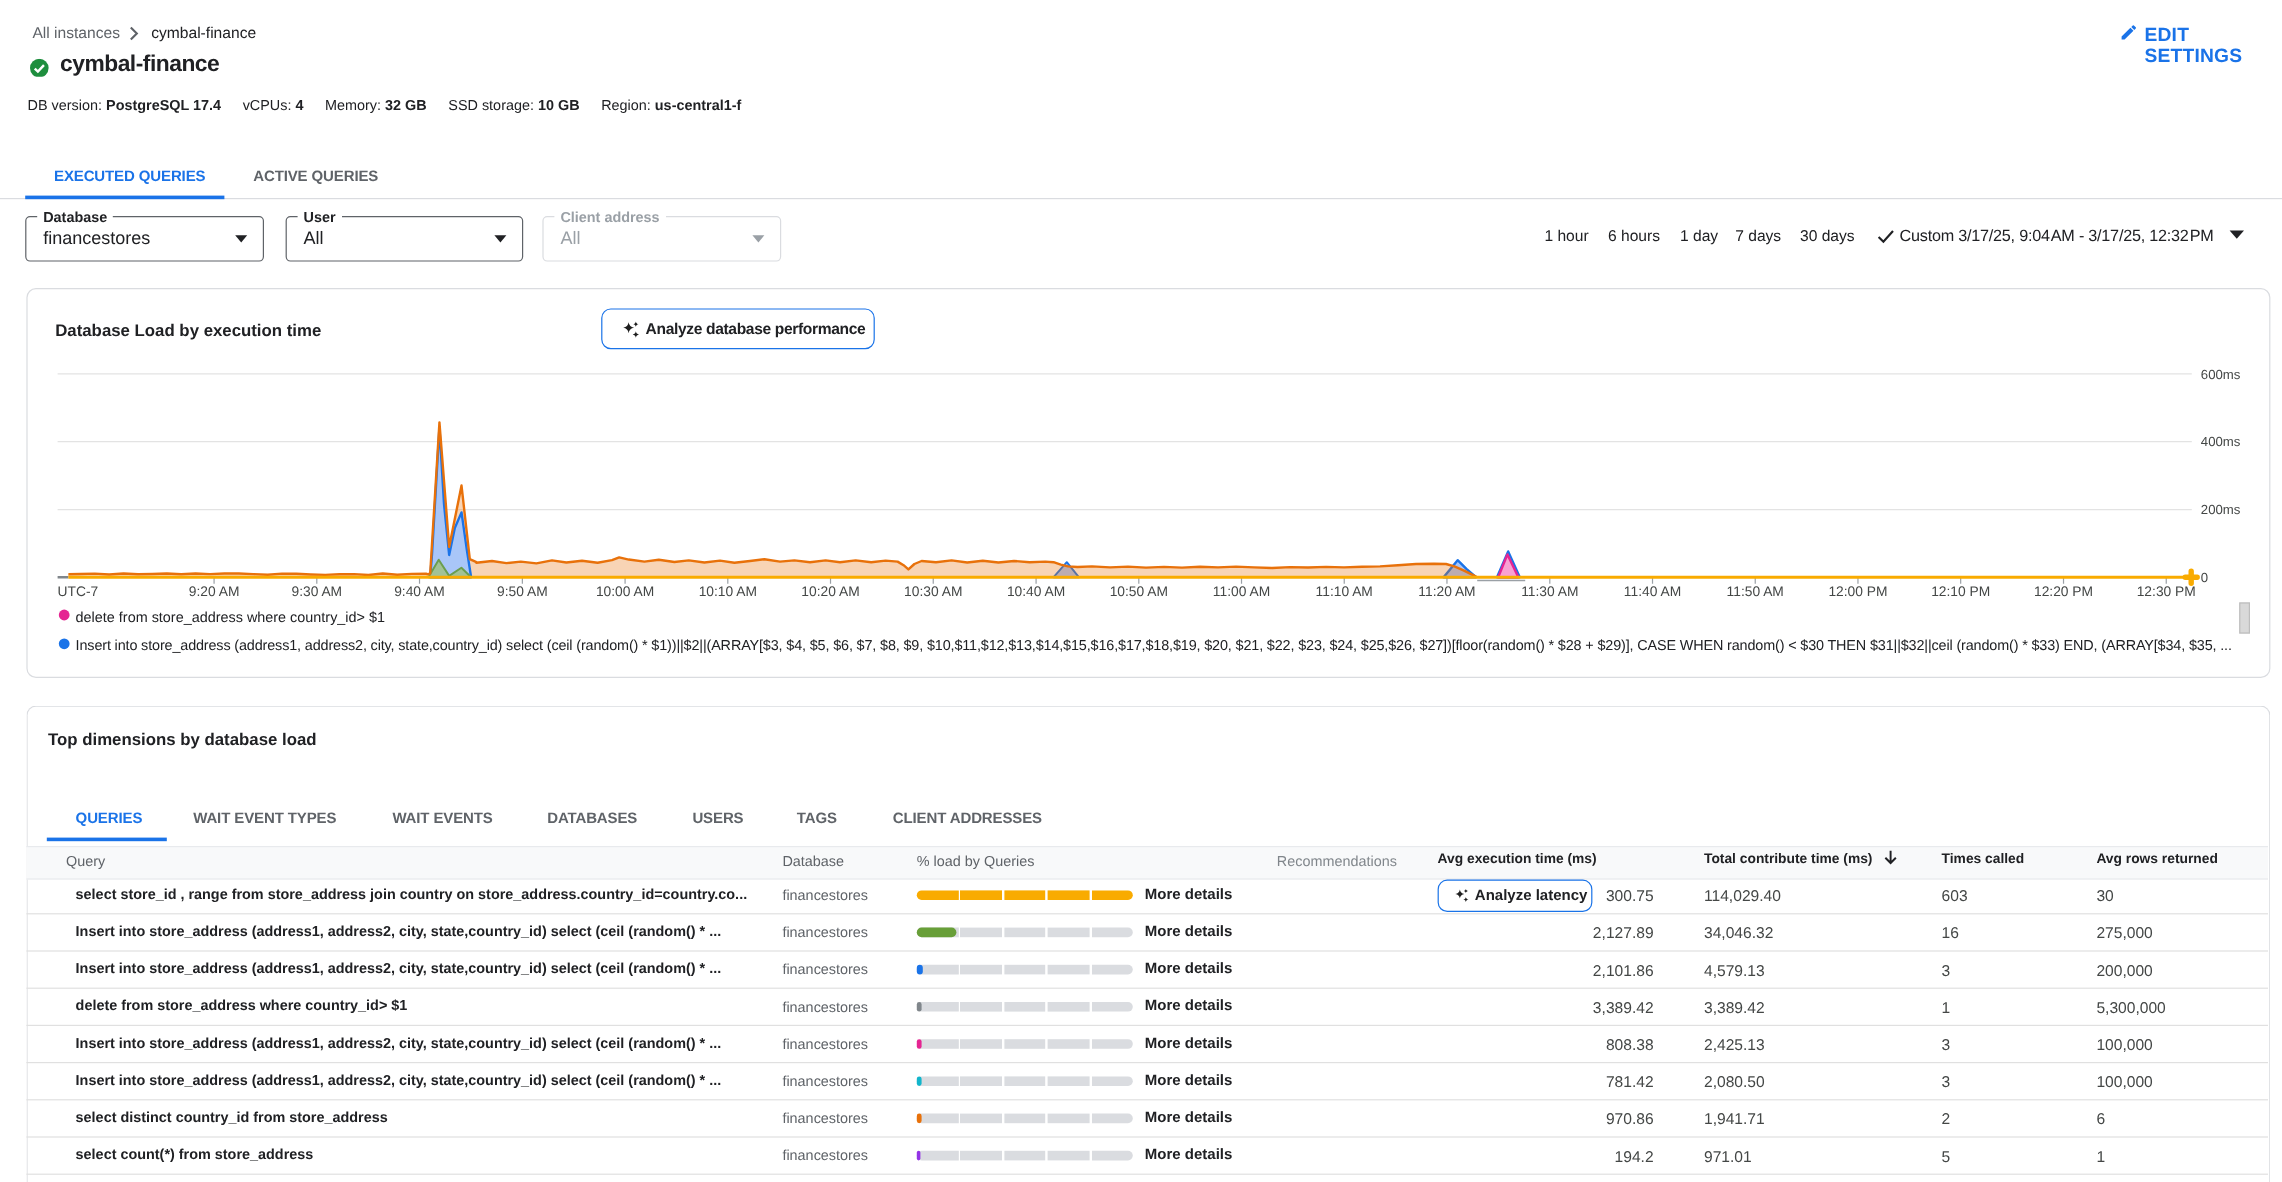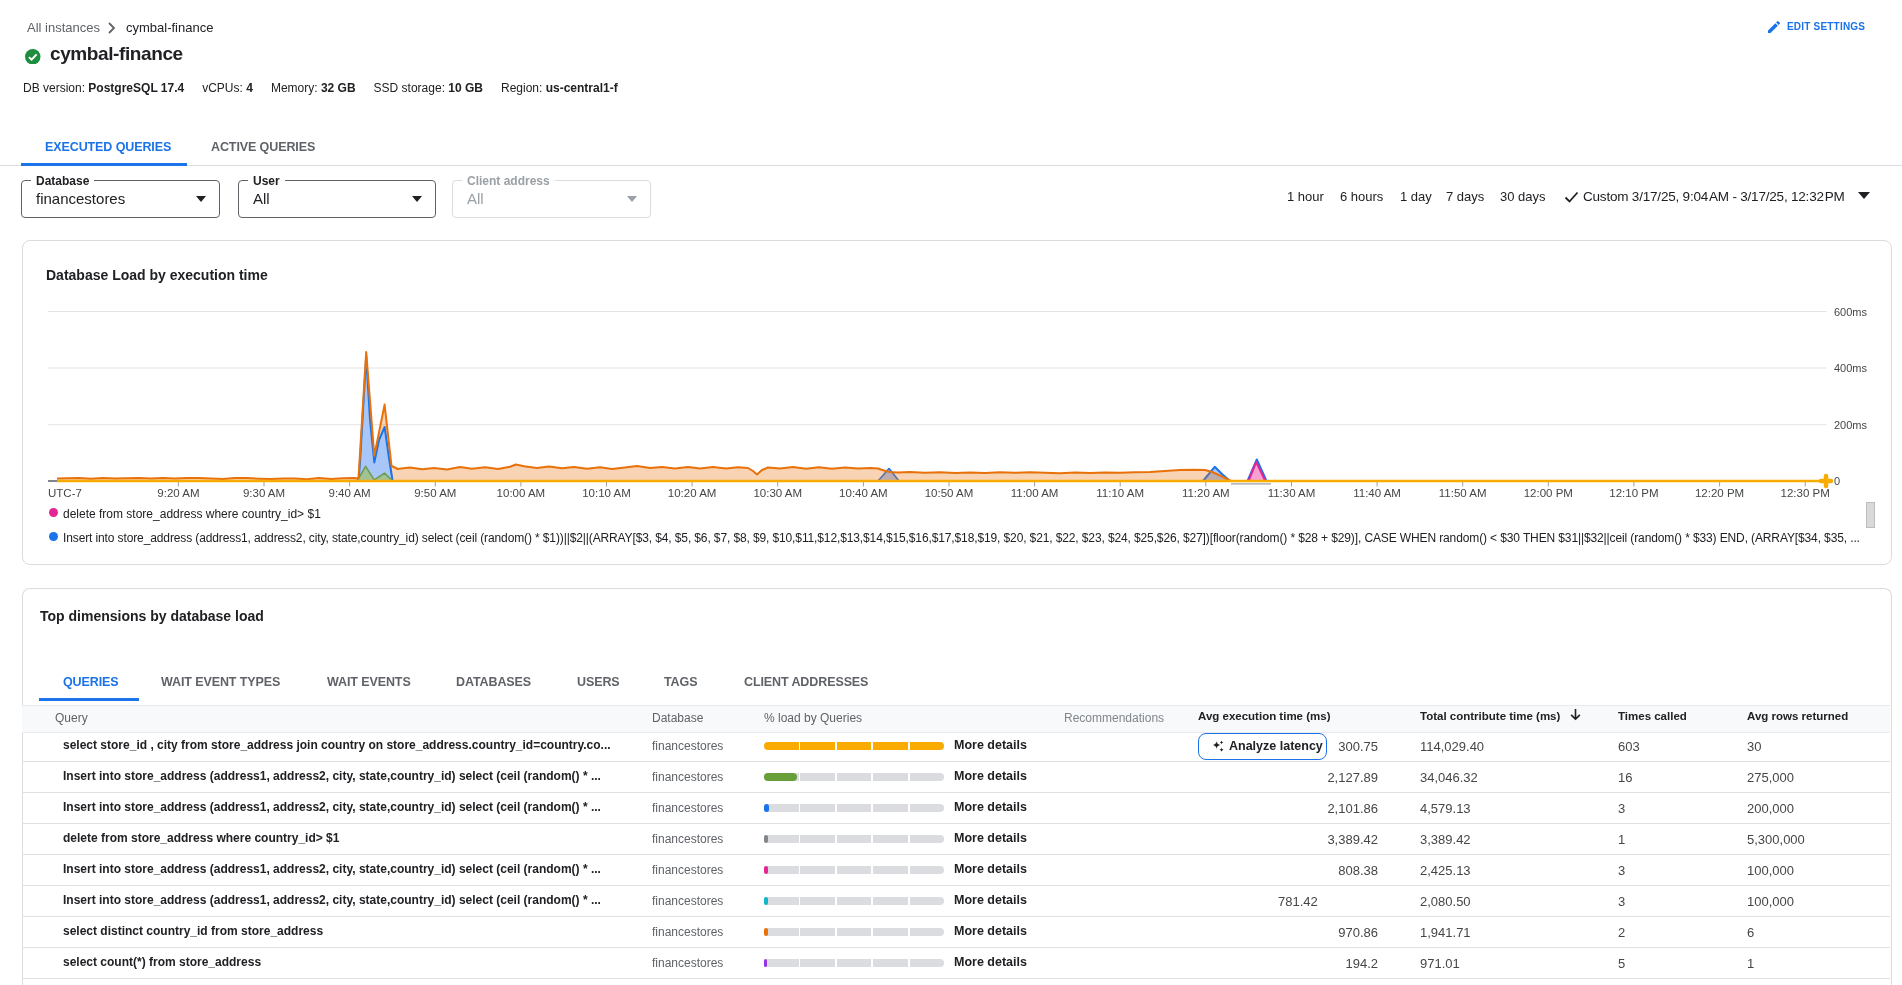--- a/index.html
+++ b/index.html
@@ -39,21 +39,21 @@
       <circle cx="8" cy="8" r="8" fill="#1e8e3e"></circle>
       <path d="M4.1 8.4 L6.8 11 L12 5.5" stroke="#fff" stroke-width="2.1" fill="none"></path>
     </svg>
 <div class="abs b" style="left:50px;top:43px;font-size:19px;letter-spacing:-.4px;color:#202124">cymbal-finance</div>
 
 <div class="abs" style="left:23px;top:81px;font-size:12px;color:#202124">DB version: <span class="b">PostgreSQL 17.4</span><span style="display:inline-block;width:18px"></span>vCPUs: <span class="b">4</span><span style="display:inline-block;width:18px"></span>Memory: <span class="b">32 GB</span><span style="display:inline-block;width:18px"></span>SSD storage: <span class="b">10 GB</span><span style="display:inline-block;width:18px"></span>Region: <span class="b">us-central1-f</span></div>
 
 <svg class="abs" style="left:1766px;top:19px" width="16" height="16" viewBox="0 0 24 24">
       <path fill="#1a73e8" d="M3 17.25V21h3.75L17.81 9.94l-3.75-3.75L3 17.25zM20.71 7.04c.39-.39.39-1.02 0-1.41l-2.34-2.34a.9959.9959 0 0 0-1.41 0l-1.83 1.83 3.75 3.75 1.83-1.83z"></path>
     </svg>
-<div class="abs blue" style="left:1787px;top:21px;font-size:10px;font-weight:bold;letter-spacing:.2px">EDIT SETTINGS</div>
+<div class="abs blue" style="left:1787px;top:21px;font-size:16px;font-weight:bold;letter-spacing:.2px">EDIT SETTINGS</div>
 
 <div class="abs blue seltab" style="left:45px;top:140px">EXECUTED QUERIES</div>
 <div class="abs g seltab" style="left:211px;top:140px;font-weight:bold">ACTIVE QUERIES</div>
 <div class="abs" style="left:0;top:165px;width:1902px;border-top:1px solid #dadce0"></div>
 <div class="abs" style="left:21px;top:163px;width:166px;height:3px;background:#1a73e8"></div>
 
 <div class="fld" style="left:21px;top:180px;width:197px">
       <span class="lab">Database</span>
       <span class="val">financestores</span>
       <span class="car"></span>
@@ -75,20 +75,28 @@
 <div class="abs" style="left:1446px;top:189px;font-size:13px;color:#202124">7 days</div>
 <div class="abs" style="left:1500px;top:189px;font-size:13px;color:#202124">30 days</div>
 <svg class="abs" style="left:1564px;top:190px" width="15" height="14" viewBox="0 0 15 14">
       <path d="M1.5 7.5 L5.5 11.5 L13.5 2.5" stroke="#202124" stroke-width="1.8" fill="none"></path>
     </svg>
 <div class="abs" style="left:1583px;top:189px;font-size:13.5px;letter-spacing:-.2px;color:#202124">Custom 3/17/25, 9:04 AM - 3/17/25, 12:32 PM</div>
 <div class="abs" style="left:1858px;top:192px;width:0;height:0;border-left:6px solid transparent;border-right:6px solid transparent;border-top:7px solid #202124"></div>
 
 <div class="card" style="left:22px;top:240px;width:1868px;height:323px"></div>
 <div class="abs b" style="left:46px;top:267px;font-size:14px">Database Load by execution time</div>
+<div class="abs" style="left:501px;top:257px;width:226px;height:32px;border:1.5px solid #1a73e8;border-radius:8px">
+  <svg style="position:absolute;left:14px;top:8px" width="18" height="18" viewBox="0 0 24 24">
+        <path fill="#1f1f1f" d="M10.5 3.5 C11 7 13 9 16.5 9.5 C13 10 11 12 10.5 15.5 C10 12 8 10 4.5 9.5 C8 9 10 7 10.5 3.5 Z"></path>
+        <path fill="#1f1f1f" d="M18.5 2.5 C18.75 4.25 19.75 5.25 21.5 5.5 C19.75 5.75 18.75 6.75 18.5 8.5 C18.25 6.75 17.25 5.75 15.5 5.5 C17.25 5.25 18.25 4.25 18.5 2.5 Z"></path>
+        <path fill="#1f1f1f" d="M18.5 13.5 C18.8 15.6 20 16.8 22 17 C20 17.4 18.8 18.5 18.5 20.5 C18.2 18.5 17 17.4 15 17 C17 16.8 18.2 15.6 18.5 13.5 Z"></path>
+      </svg>
+  <span style="position:absolute;left:36px;top:8px;font-size:13px;letter-spacing:-.3px;font-weight:bold;white-space:nowrap">Analyze database performance</span>
+</div>
 
 <svg class="abs" style="left:23px;top:242px" width="1868" height="270" viewBox="0 0 1868 270">
 <line x1="25" y1="69.5" x2="1803.5" y2="69.5" stroke="#e3e3e3" stroke-width="1"></line>
 <line x1="25" y1="126" x2="1803.5" y2="126" stroke="#e3e3e3" stroke-width="1"></line>
 <line x1="25" y1="182.7" x2="1803.5" y2="182.7" stroke="#e3e3e3" stroke-width="1"></line>
 <text x="1811" y="73.5" font-size="11" fill="#444746">600ms</text>
 <text x="1811" y="130" font-size="11" fill="#444746">400ms</text>
 <text x="1811" y="186.7" font-size="11" fill="#444746">200ms</text>
 <text x="1811" y="243" font-size="11" fill="#444746">0</text>
 <line x1="155.4" y1="239" x2="155.4" y2="244.5" stroke="#9aa0a6" stroke-width="1"></line>
@@ -171,21 +179,21 @@
 <div class="abs thead" style="left:1064px;top:711px;color:#80868b">Recommendations</div>
 <div class="abs b" style="left:1198px;top:710px;font-size:11.5px">Avg execution time (ms)</div>
 <div class="abs b" style="left:1420px;top:710px;font-size:11.5px">Total contribute time (ms)</div>
 <svg class="abs" style="left:1568px;top:707px" width="15" height="15" viewBox="0 0 24 24">
       <path fill="none" stroke="#202124" stroke-width="2.6" d="M12 3 v16 M5 12.5 l7 7 l7 -7"></path>
     </svg>
 <div class="abs b" style="left:1618px;top:710px;font-size:11.5px">Times called</div>
 <div class="abs b" style="left:1747px;top:710px;font-size:11.5px">Avg rows returned</div>
 
 <div class="qrow" style="top:730px">
-<div class="qtxt">select store_id , city from store_address join country on store_address.country_id=country.co...</div>
+<div class="qtxt">select store_id , range from store_address join country on store_address.country_id=country.co...</div>
 <div class="qdb">financestores</div>
 <div class="bar">
         <i class="s0" style="background:#f9ab00"></i>
         <i class="s1" style="background:#f9ab00"></i>
         <i class="s2" style="background:#f9ab00"></i>
         <i class="s3" style="background:#f9ab00"></i>
         <i class="s4" style="background:#f9ab00"></i>
       </div>
 <div class="more">More details</div>
 <div style="position:absolute;left:1176px;top:3px;width:127px;height:25px;border:1.5px solid #1a73e8;border-radius:8px;background:#fff">
@@ -274,21 +282,21 @@
 <div class="qdb">financestores</div>
 <div class="bar">
         <i class="s0"></i>
         <i class="s1"></i>
         <i class="s2"></i>
         <i class="s3"></i>
         <i class="s4"></i>
         <b style="left:0;width:4px;background:#12b5cb"></b>
       </div>
 <div class="more">More details</div>
-<div class="num" style="left:1256px;width:100px;text-align:left">781.42</div>
+<div class="num" style="left:1256px;width:100px;text-align:right">781.42</div>
 <div class="num" style="left:1398px">2,080.50</div>
 <div class="num" style="left:1596px">3</div>
 <div class="num" style="left:1725px">100,000</div>
 </div>
 <div class="qrow" style="top:916px">
 <div class="qtxt">select distinct country_id from store_address</div>
 <div class="qdb">financestores</div>
 <div class="bar">
         <i class="s0"></i>
         <i class="s1"></i>

